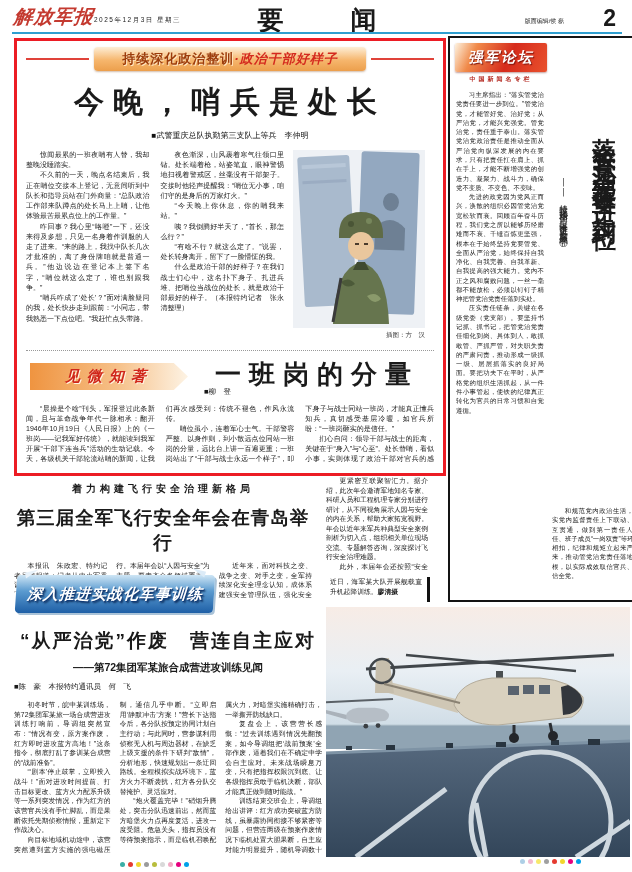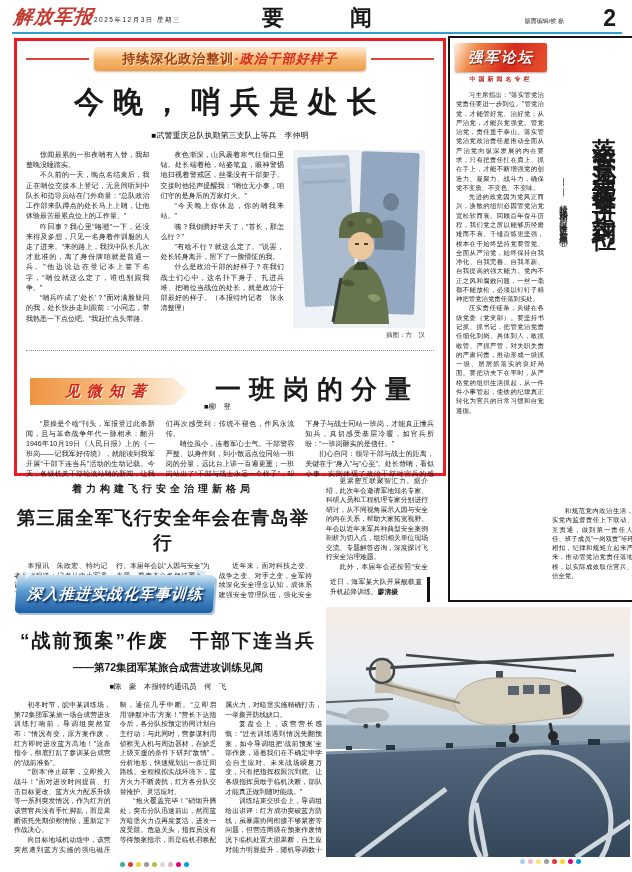--- a/index.html
+++ b/index.html
@@ -3,21 +3,21 @@
 <meta charset="utf-8">
 <style>
   html,body{margin:0;padding:0;background:#e8e8e8;}
   .page{position:relative;width:632px;height:872px;background:#fff;margin:0 auto;
         font-family:"Liberation Sans","DejaVu Sans",sans-serif;color:#1a1a1a;overflow:hidden;}
   
   .hdr{position:absolute;left:12px;top:3px;right:10px;height:28px;}
   .masthead{position:absolute;left:2px;top:1px;font-family:"DejaVu Serif","Liberation Serif",serif;
             font-style:italic;font-weight:bold;font-size:19px;color:#c43a30;letter-spacing:1px;transform:skewX(-6deg);}
   .hdate{position:absolute;left:82px;top:13px;font-size:6.5px;letter-spacing:1.5px;color:#222;}
-  .hsec{position:absolute;left:0;right:0;top:0;text-align:center;font-size:22px;font-weight:bold;letter-spacing:30px;text-indent:30px;}
+  .hsec{position:absolute;left:0;right:0;top:0;text-align:center;font-size:26px;font-weight:bold;letter-spacing:30px;text-indent:30px;}
   .hedit{position:absolute;right:58px;top:14px;font-size:6px;color:#222;}
   .hpage{position:absolute;right:6px;top:2px;font-size:23px;font-weight:bold;}
   .hrule{position:absolute;left:12px;right:10px;top:32px;height:2px;background:#2f9fd0;}
   
   .redbox{position:absolute;left:14px;top:38px;width:408px;height:426px;border:3px solid #ec1c24;padding:3px 9px;box-sizing:content-box;}
   .bannerrow{display:flex;align-items:center;margin-top:3px;}
   .ruleseg{flex:1;height:2px;background:#e0433a;}
   .ribbon{width:272px;height:24px;margin:0 5px;border-radius:4px;
           background:linear-gradient(180deg,#fdeed6 0%,#f6b66d 55%,#ec9f4c 100%);
           display:flex;align-items:center;justify-content:center;box-shadow:0 1px 2px rgba(120,60,10,.35);}
@@ -25,21 +25,21 @@
   .ribbon .b2{font-size:13px;font-weight:bold;font-style:italic;color:#d42a1e;letter-spacing:1px;}
   .leadhead{margin-top:11px;text-align:center;font-size:30px;font-weight:bold;letter-spacing:9px;}
   .leadby{margin-top:7px;text-align:center;font-size:8px;color:#111;}
   .leadflex{margin-top:9px;display:flex;gap:9px;}
   .leadbody{width:258px;height:194px;column-count:2;column-gap:11px;font-size:7px;line-height:1.46;text-align:justify;overflow:hidden;}
   .body p{margin:0;text-indent:2em;}
   .illus{width:132px;}
   .illusbox{height:178px;background:#eef1f5;position:relative;overflow:hidden;}
   .illuscredit{margin-top:3px;text-align:right;font-size:6.5px;color:#333;}
   .dotted{margin-top:6px;border-top:1px dotted #999;}
-  .wghdr{position:relative;height:44px;margin-top:19px;}
+  .wghdr{position:relative;height:44px;margin-top:4px;}
   .badge{position:absolute;left:4px;top:8px;width:158px;height:27px;
          background:linear-gradient(90deg,#ef9440 0%,#f6c088 55%,#fdf3e4 100%);
          clip-path:polygon(0 0,91% 0,100% 50%,91% 100%,0 100%);
          display:flex;align-items:center;justify-content:center;}
   .badge span{font-size:15px;font-weight:bold;font-style:italic;color:#d0261a;letter-spacing:7px;text-shadow:1px 1px 0 #fff2e0;}
   .wtitle{position:absolute;left:178px;right:4px;top:2px;text-align:center;font-size:26px;font-weight:bold;letter-spacing:8px;}
   .wby{position:absolute;left:178px;right:4px;top:32px;text-align:left;font-size:7.5px;}
   .wbody{height:60px;column-count:3;column-gap:11px;font-size:7px;line-height:1.42;text-align:justify;overflow:hidden;margin-top:5px;}
   
   .av{position:absolute;left:14px;top:476px;width:414px;height:96px;display:flex;gap:14px;}
@@ -59,21 +59,21 @@
            display:flex;align-items:center;justify-content:center;transform:skewX(-4deg);
            box-shadow:2px 2px 0 #aac3d8;}
   .tbanner span{font-size:15px;font-weight:bold;font-style:italic;color:#fff;letter-spacing:1px;
                 text-shadow:1px 1px 0 #123c78,2px 2px 2px #0c2c5a;}
   .tbanner:before{content:"";position:absolute;left:8px;top:-4px;width:0;height:0;
                   border-left:14px solid #e8f2fa;border-bottom:6px solid transparent;transform:rotate(-14deg);}
   .tbanner:after{content:"";position:absolute;right:10px;top:-5px;width:0;height:0;
                  border-right:14px solid #dcebf7;border-bottom:6px solid transparent;transform:rotate(14deg);}
   .thead{margin-top:15px;text-align:center;font-size:19px;font-weight:bold;letter-spacing:2px;}
   .tsub{margin-top:7px;text-align:center;font-size:10.5px;font-weight:bold;}
-  .tby{margin-top:7px;text-align:center;font-size:7.5px;}
+  .tby{margin-top:7px;text-align:left;font-size:7.5px;}
   .tbody{margin-top:8px;height:156px;column-count:3;column-gap:9px;font-size:6.8px;line-height:1.42;text-align:justify;overflow:hidden;}
   
   .forum{position:absolute;left:448px;top:36px;width:196px;height:566px;border:2px solid #141414;box-sizing:border-box;}
   .fbanner{position:absolute;left:5px;top:5px;width:92px;height:29px;border-radius:2px;
            background:linear-gradient(115deg,#fdf3e0 0%,#f08a4a 22%,#d62b1c 58%,#e9512d 100%);
            display:flex;align-items:center;justify-content:center;box-shadow:0 1px 2px rgba(100,10,5,.4);}
   .fbanner span{color:#fff;font-size:14.5px;font-weight:bold;font-style:italic;letter-spacing:2px;text-shadow:1px 1px 1px #7a130c;}
   .fsub{position:absolute;left:5px;top:37px;width:92px;text-align:center;font-size:6px;letter-spacing:3px;color:#b3261e;font-weight:bold;}
   .fleft{position:absolute;left:6px;top:52px;width:88px;height:504px;font-size:6.4px;line-height:1.45;text-align:justify;overflow:hidden;}
   .fvh{position:absolute;left:138px;top:80px;height:444px;writing-mode:vertical-rl;
@@ -188,21 +188,21 @@
   </div>
 
   <div class="cap">
     <span>近日，海军某大队开展舰载直升机起降训练。</span><b>廖清摄</b>
   </div>
 
   <div class="tr">
     <div class="tbanner">
       <span>深入推进实战化军事训练</span>
     </div>
-    <div class="thead">“战前预案”作废　干部下连当兵</div>
+    <div class="thead">“从严治党”作废　营连自主应对</div>
     <div class="tsub">——第72集团军某旅合成营进攻训练见闻</div>
     <div class="tby">■陈　豪　本报特约通讯员　何　飞</div>
     <div class="tbody body">
         <p>初冬时节，皖中某训练场，第72集团军某旅一场合成营进攻训练打响前，导调组突然宣布：“情况有变，原方案作废，红方即时进攻蓝方高地！”这条指令，彻底打乱了参训某合成营的“战前准备”。</p>
         <p>“‘剧本’停止鼓掌，立即投入战斗！”面对进攻时间提前、打击目标更改、蓝方火力配系升级等一系列突发情况，作为红方的该营官兵没有手忙脚乱，而是果断依托先期侦察情报，重新定下作战决心。</p>
         <p>向目标地域机动途中，该营突然遭到蓝方实施的强电磁压制，通信几乎中断。“立即启用‘静默冲击’方案！”营长下达指令后，各分队按预定协同计划自主行动；与此同时，营参谋利用侦察无人机与周边器材，在缺乏上级支援的条件下研判“敌情”，分析地形，快速规划出一条迂回路线。全程模拟实战环境下，蓝方火力不断袭扰，红方各分队交替掩护、灵活应对。</p>
         <p>“炮火覆盖完毕！”硝烟升腾处，突击分队迅速前出，然而蓝方暗堡火力点再度复活，进攻一度受阻。危急关头，指挥员没有等待预案指示，而是临机召唤配属火力，对暗堡实施精确打击，一举撕开防线缺口。</p>
         <p>复盘会上，该营营长感慨：“过去训练遇到情况先翻预案，如今导调组把‘战前预案’全部作废，逼着我们在不确定中学会自主应对。未来战场瞬息万变，只有把指挥权限沉到底、让各级指挥员敢于临机决断，部队才能真正做到随时能战。”</p>
         <p>训练结束交班会上，导调组给出讲评：红方成功突破蓝方防线，虽暴露协同衔接不够紧密等问题，但营连两级在预案作废情况下临机处置大胆果断，自主应对能力明显提升，随机导调数十次，关键指标较以往训练均有提高。</p>
       </div>

